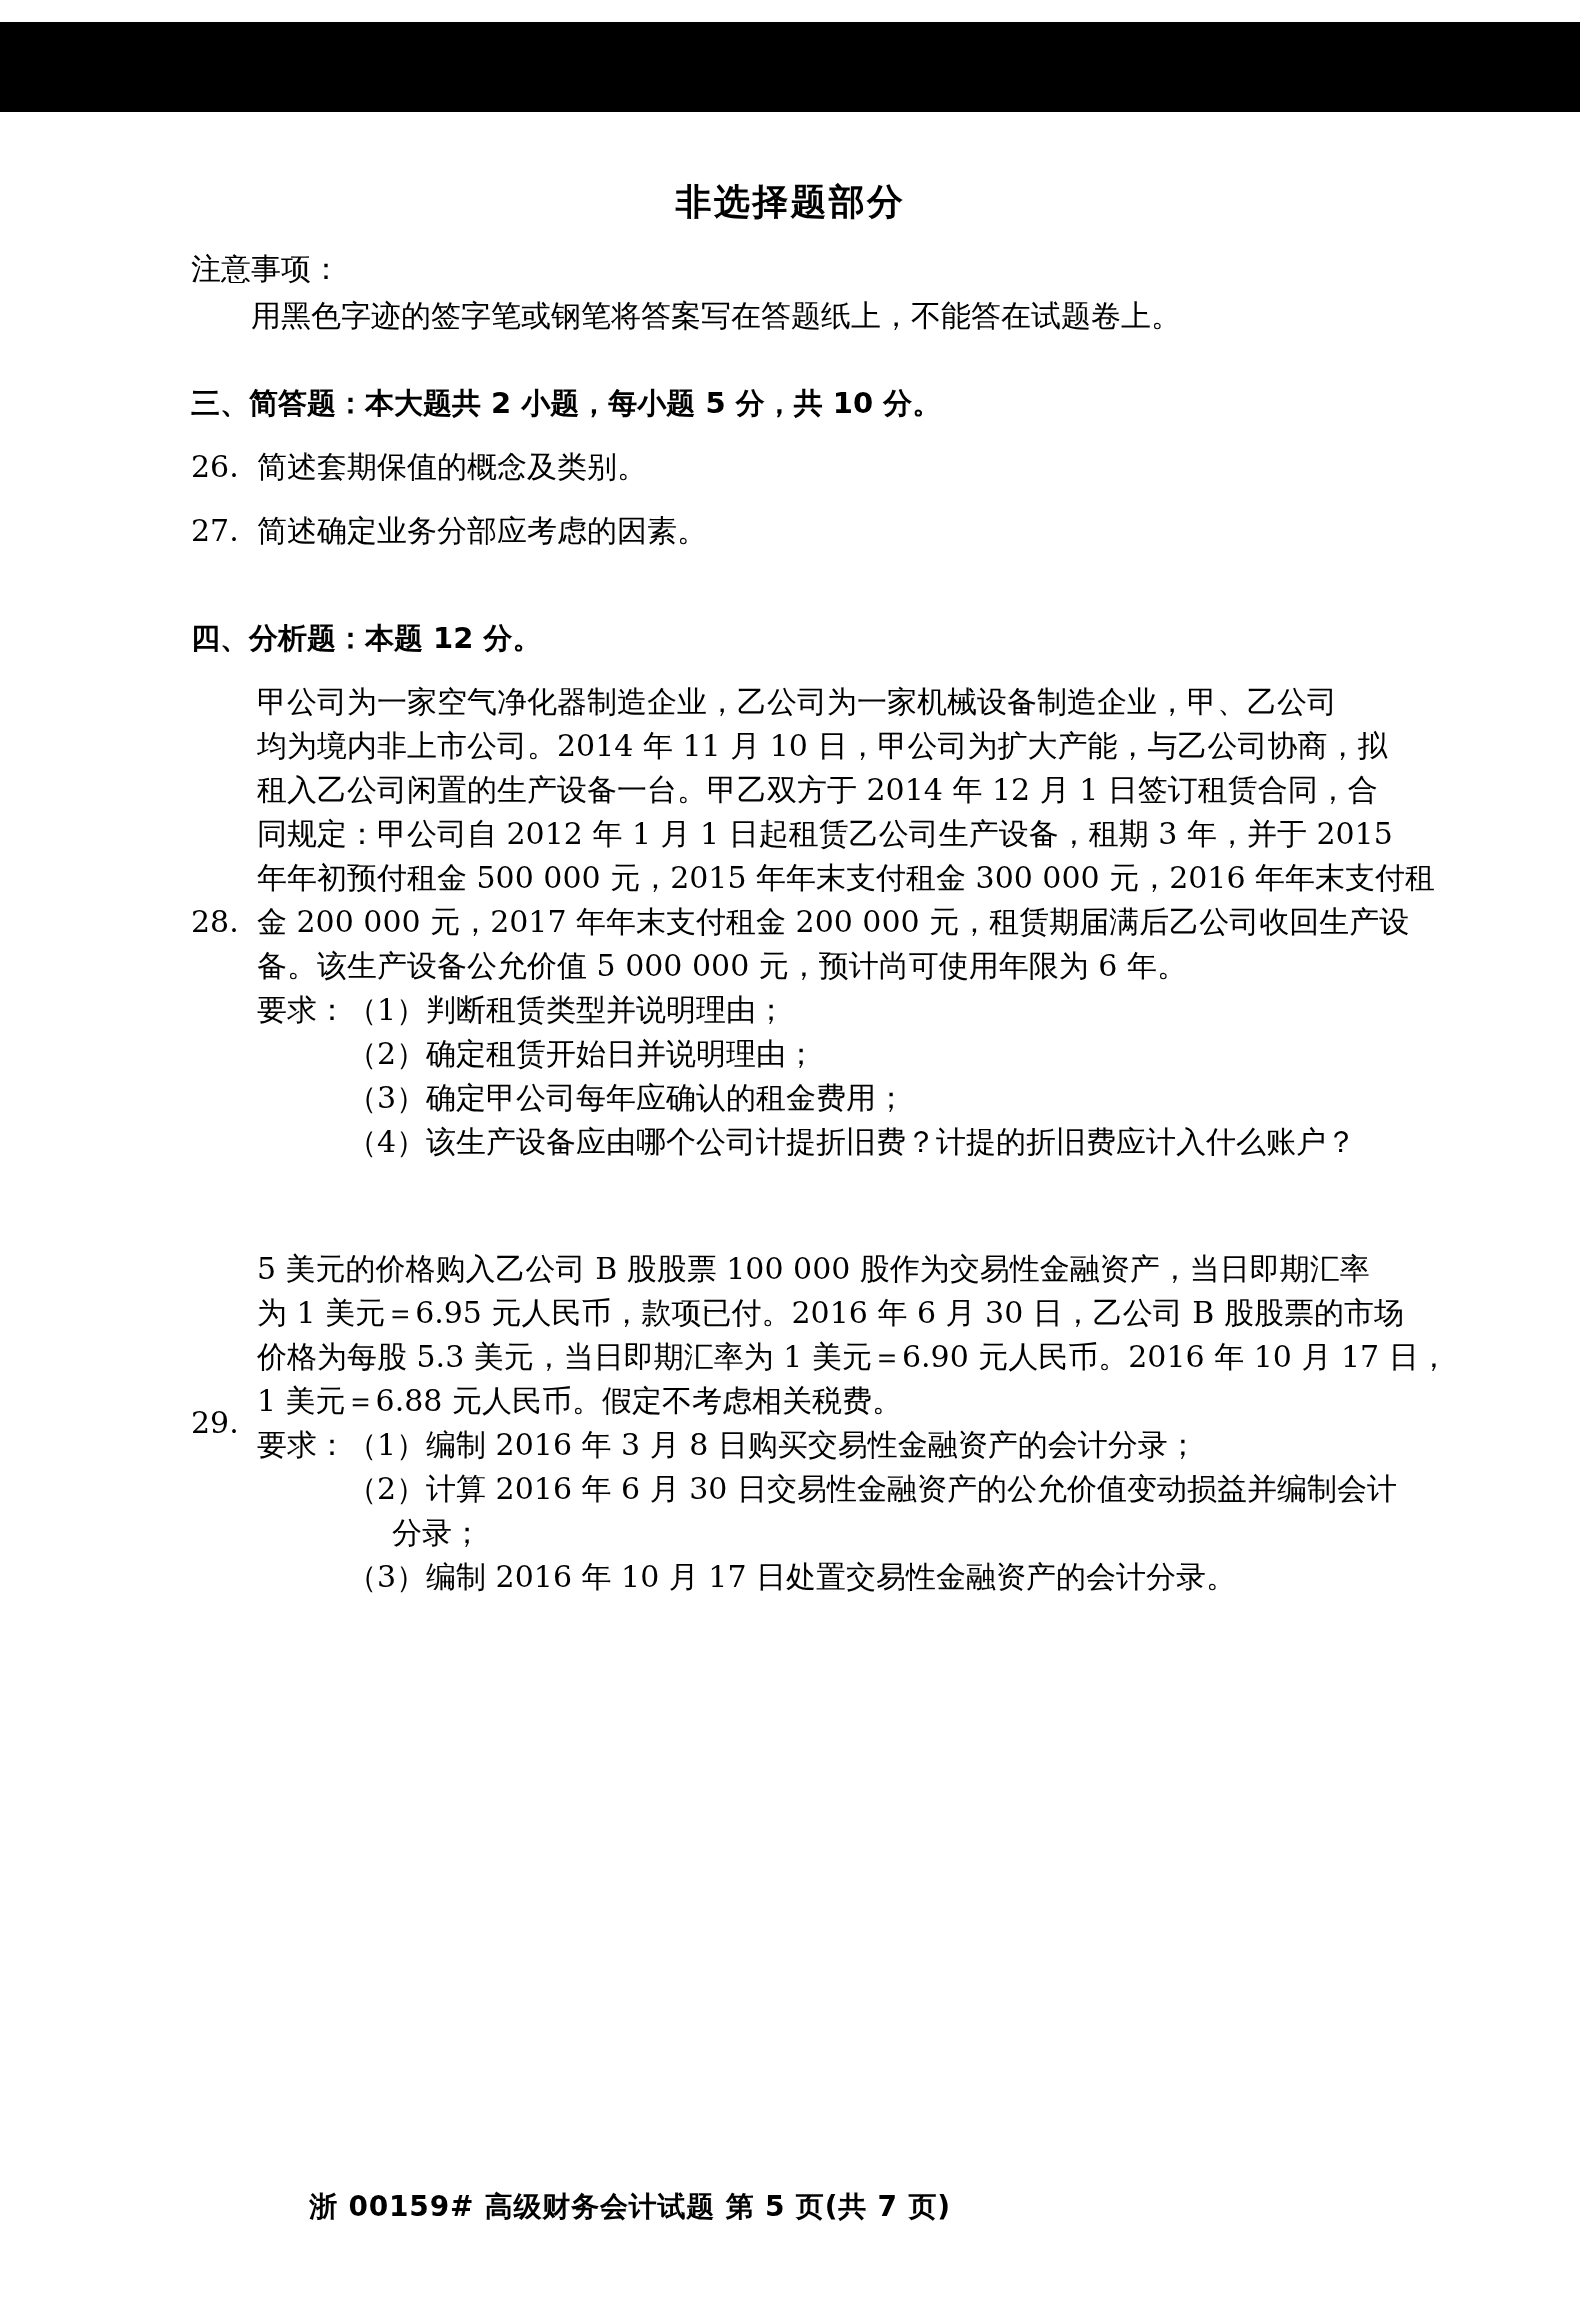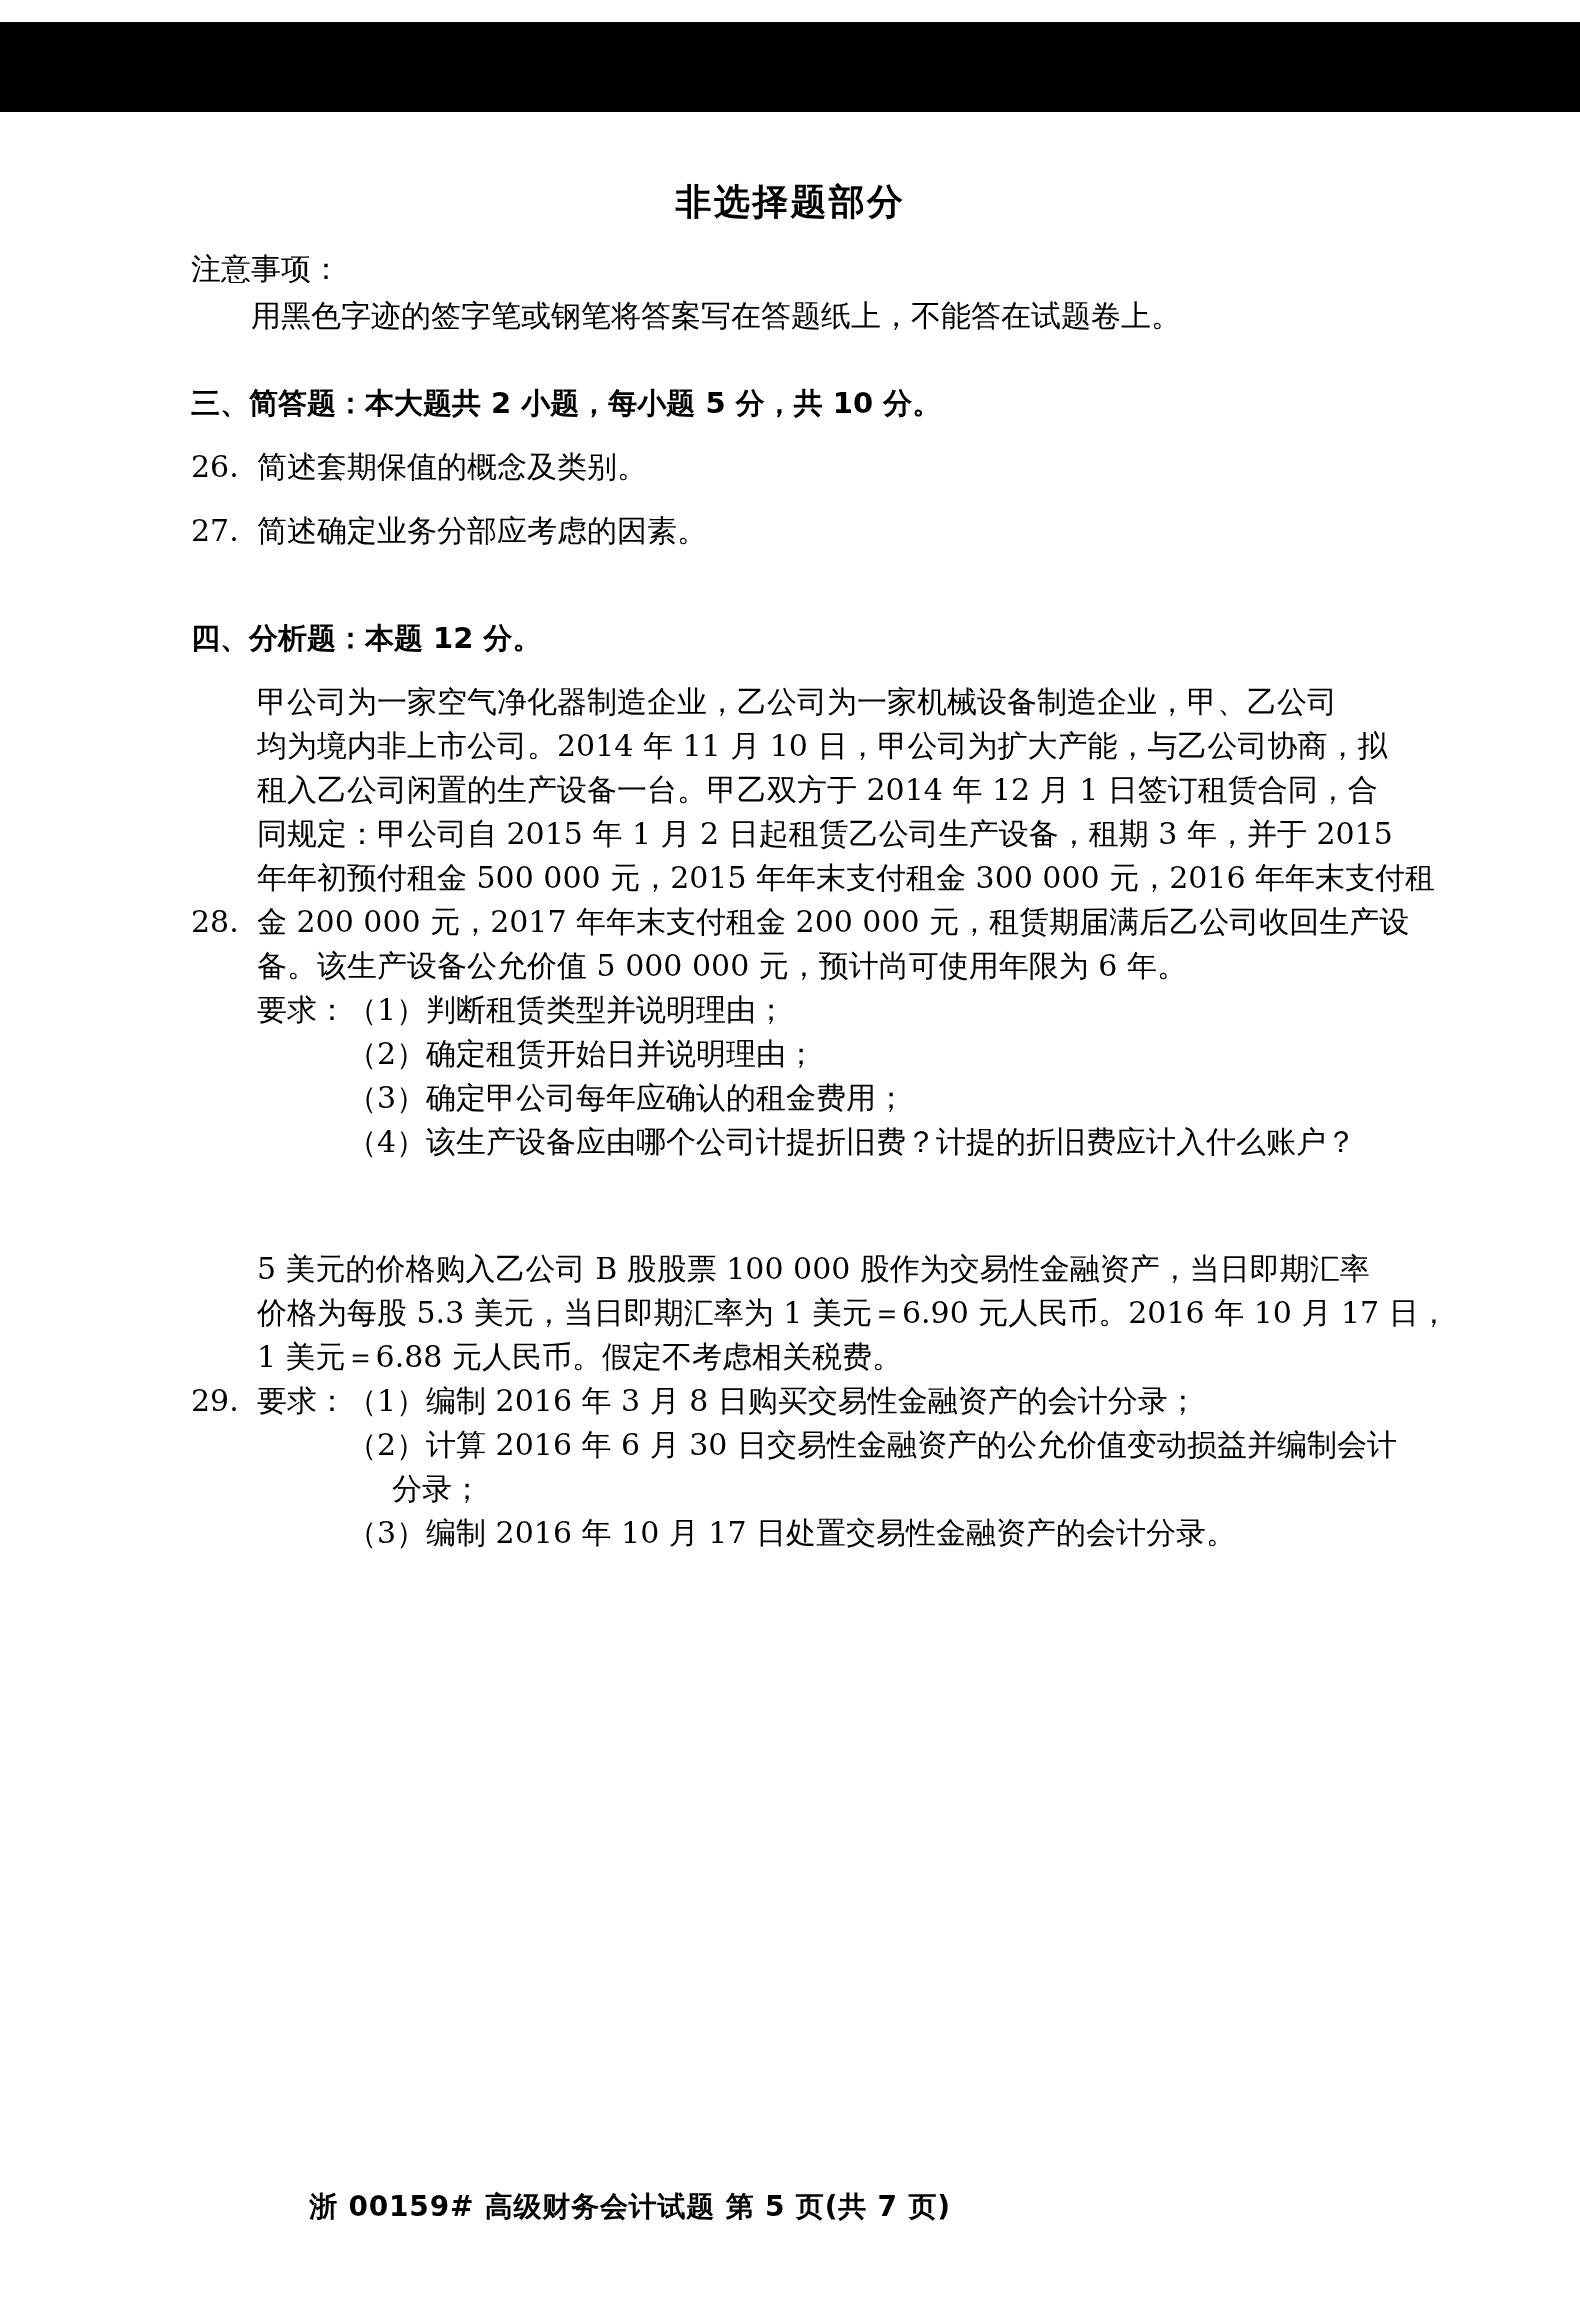--- a/index.html
+++ b/index.html
@@ -174,21 +174,21 @@
     <div class="section-head">四、分析题：本题 12 分。</div>
 
     <div class="spacer-sm"></div>
 
     <div class="qitem">
       <div class="qnum">28.</div>
       <div class="qbody">
         <span class="para-line">甲公司为一家空气净化器制造企业，乙公司为一家机械设备制造企业，甲、乙公司</span>
         <span class="para-line">均为境内非上市公司。2014 年 11 月 10 日，甲公司为扩大产能，与乙公司协商，拟</span>
         <span class="para-line">租入乙公司闲置的生产设备一台。甲乙双方于 2014 年 12 月 1 日签订租赁合同，合</span>
-        <span class="para-line">同规定：甲公司自 2015 年 1 月 2 日起租赁乙公司生产设备，租期 3 年，并于 2015</span>
+        <span class="para-line">同规定：甲公司自 2012 年 1 月 1 日起租赁乙公司生产设备，租期 3 年，并于 2015</span>
         <span class="para-line">年年初预付租金 500 000 元，2015 年年末支付租金 300 000 元，2016 年年末支付租</span>
         <span class="para-line">金 200 000 元，2017 年年末支付租金 200 000 元，租赁期届满后乙公司收回生产设</span>
         <span class="para-line">备。该生产设备公允价值 5 000 000 元，预计尚可使用年限为 6 年。</span>
 
         <div class="req">
           <span class="req-line"><span>要求：</span><span>（1）判断租赁类型并说明理由；</span></span>
           <span class="req-sub">（2）确定租赁开始日并说明理由；</span>
           <span class="req-sub">（3）确定甲公司每年应确认的租金费用；</span>
           <span class="req-sub">（4）该生产设备应由哪个公司计提折旧费？计提的折旧费应计入什么账户？</span>
         </div>
@@ -197,20 +197,21 @@
 
     <div class="spacer-lg"></div>
 
 
     <div class="spacer-sm"></div>
 
     <div class="qitem">
       <div class="qnum">29.</div>
       <div class="qbody">
         <span class="para-line">5 美元的价格购入乙公司 B 股股票 100 000 股作为交易性金融资产，当日即期汇率</span>
+        <span class="para-line">为 1 美元＝6.95 元人民币，款项已付。2016 年 6 月 30 日，乙公司 B 股股票的市场</span>
         <span class="para-line">价格为每股 5.3 美元，当日即期汇率为 1 美元＝6.90 元人民币。2016 年 10 月 17 日，</span>
         <span class="para-line">1 美元＝6.88 元人民币。假定不考虑相关税费。</span>
 
         <div class="req">
           <span class="req-line"><span>要求：</span><span>（1）编制 2016 年 3 月 8 日购买交易性金融资产的会计分录；</span></span>
           <span class="req-sub">（2）计算 2016 年 6 月 30 日交易性金融资产的公允价值变动损益并编制会计</span>
           <span class="req-sub-cont">分录；</span>
           <span class="req-sub">（3）编制 2016 年 10 月 17 日处置交易性金融资产的会计分录。</span>
         </div>
       </div>

